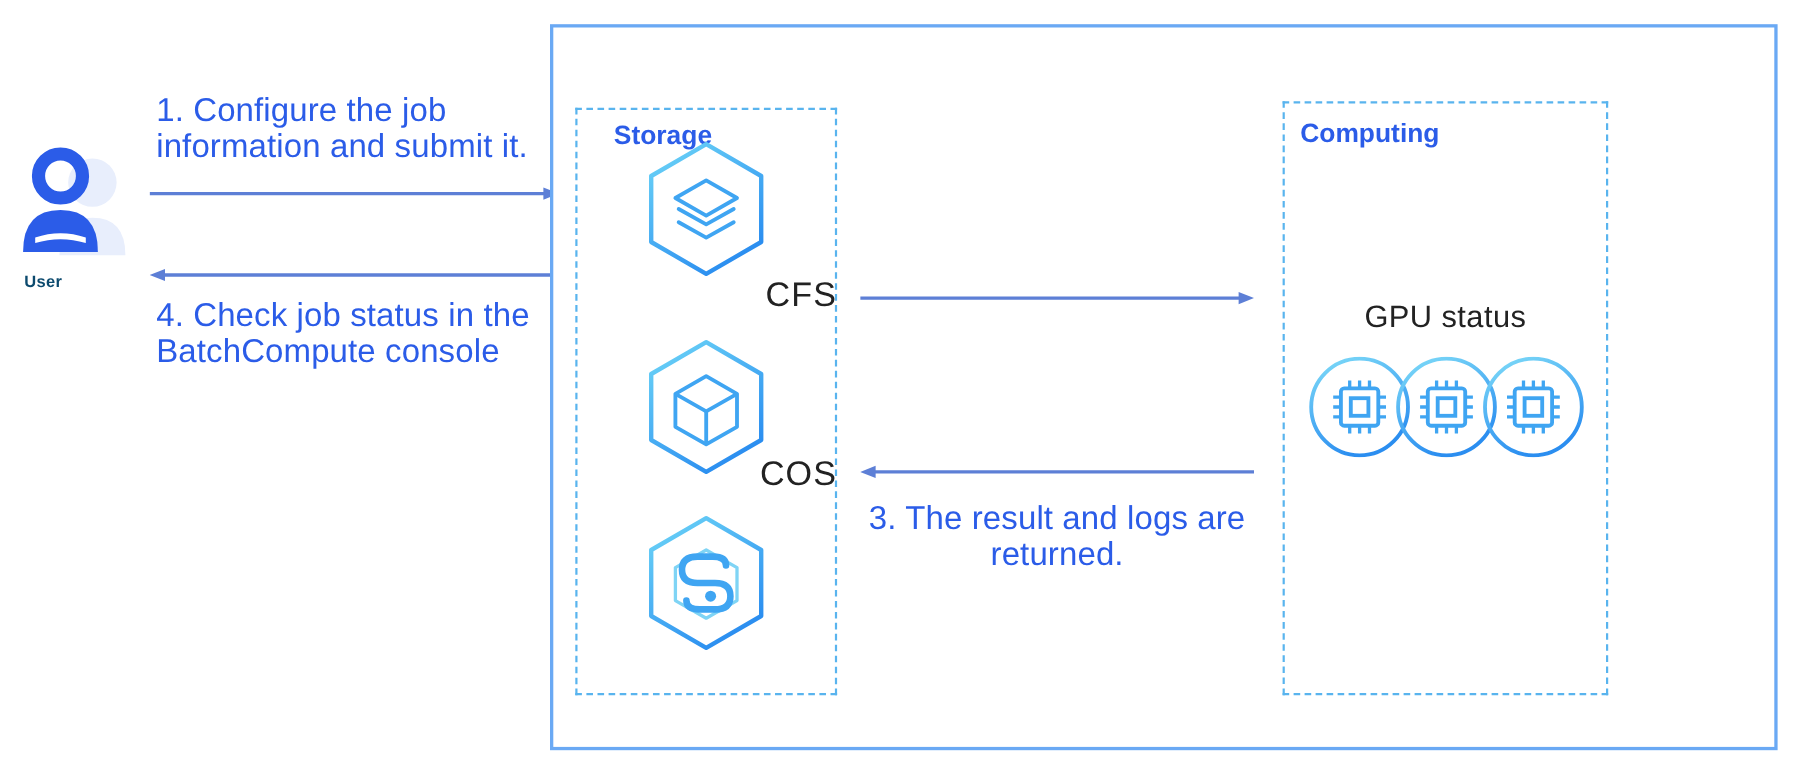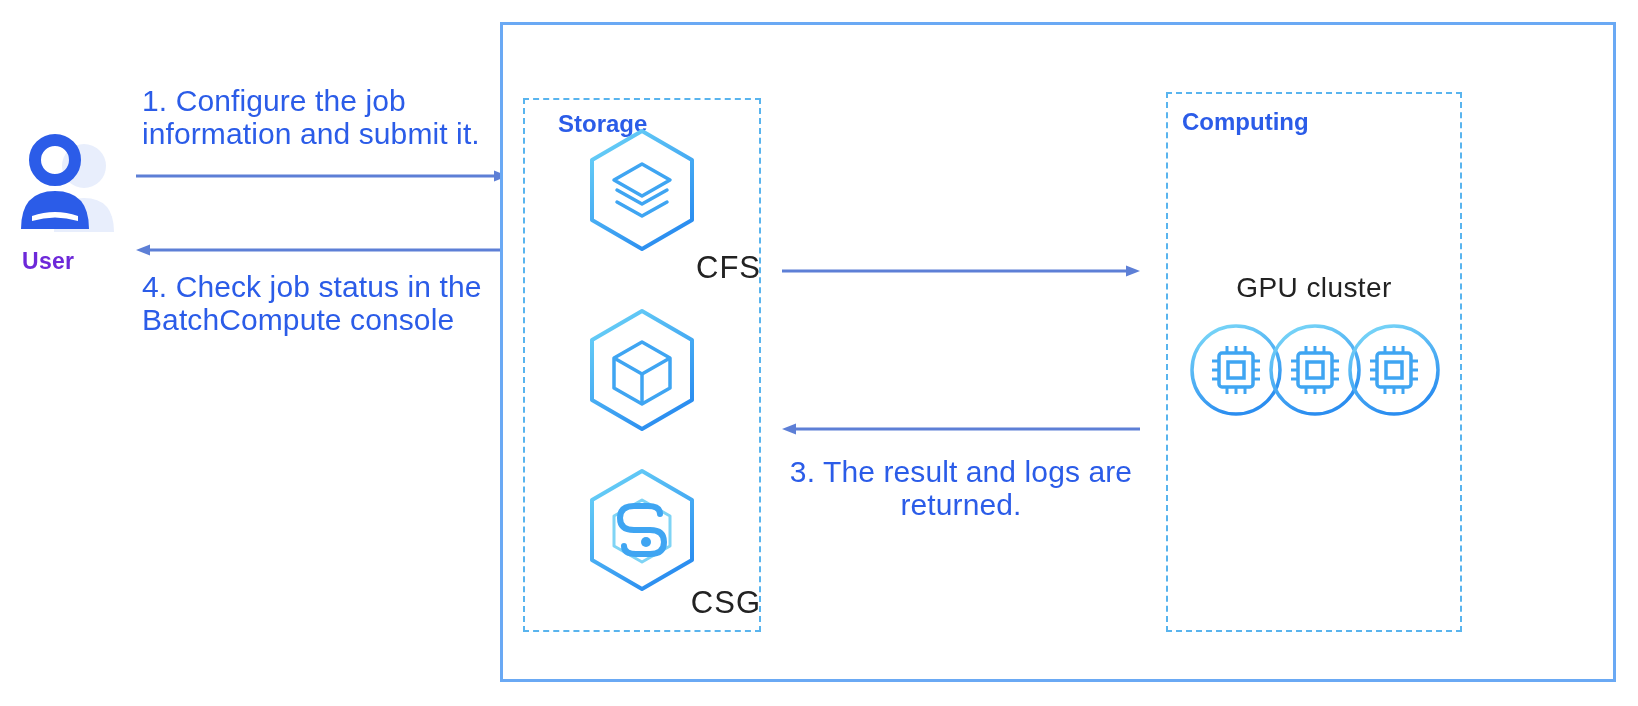--- a/index.html
+++ b/index.html
@@ -81,23 +81,23 @@
     position: absolute;
     left: 16px;
     top: 128px;
     width: 110px;
     height: 110px;
   }
   #user-label {
     position: absolute;
     left: 22px;
     top: 248px;
-    font-size: 23px;
+    font-size: 15px;
     font-weight: bold;
-    color: #6d28d9;
+    color: #0c4a6e;
     letter-spacing: 0.3px;
   }
 
   
   .arrow {
     position: absolute;
     height: 14px;
   }
 
   
@@ -211,57 +211,57 @@
           <stop offset="0%" stop-color="#6ed6f7"></stop>
           <stop offset="100%" stop-color="#2b8ef0"></stop>
         </linearGradient>
       </defs>
       <polygon points="56,3 106,32 106,92 56,121 6,92 6,32" fill="none" stroke="url(#hexg2)" stroke-width="4" stroke-linejoin="round"></polygon>
       <polygon points="56,34 84,50 84,80 56,96 28,80 28,50" fill="none" stroke="#3fa5f2" stroke-width="3.5" stroke-linejoin="round"></polygon>
       <path d="M28 50 L56 66 L84 50" fill="none" stroke="#3fa5f2" stroke-width="3.5" stroke-linejoin="round"></path>
       <line x1="56" y1="66" x2="56" y2="96" stroke="#3fa5f2" stroke-width="3.5"></line>
     </svg>
   </div>
+  <div class="hex-caption" id="cos-caption">COS</div>
 
   <div class="hex-icon" id="csg-icon">
     <svg viewBox="0 0 112 124" width="112" height="124">
       <defs>
         <linearGradient id="hexg3" x1="0" y1="0" x2="0.6" y2="1">
           <stop offset="0%" stop-color="#6ed6f7"></stop>
           <stop offset="100%" stop-color="#2b8ef0"></stop>
         </linearGradient>
       </defs>
       <polygon points="56,3 106,32 106,92 56,121 6,92 6,32" fill="none" stroke="url(#hexg3)" stroke-width="4" stroke-linejoin="round"></polygon>
       <polygon points="56,32 84,48 84,78 56,94 28,78 28,48" fill="none" stroke="#7fd4f5" stroke-width="3" stroke-linejoin="round"></polygon>
       <path d="M74 46 Q74 38 62 38 L48 38 Q34 38 34 50 Q34 62 48 62 L64 62 Q78 62 78 74 Q78 86 64 86 L50 86 Q38 86 38 78" fill="none" stroke="#3fa5f2" stroke-width="6" stroke-linecap="round"></path>
       <circle cx="60" cy="74" r="5" fill="#3fa5f2"></circle>
     </svg>
   </div>
-  <div class="hex-caption" id="csg-caption">CSG</div>
 
   <div class="arrow" style="left:782px; top:264px; width:358px;">
     <svg viewBox="0 0 358 14" width="358" height="14">
       <line x1="0" y1="7" x2="348" y2="7" stroke="#5d7fd6" stroke-width="3"></line>
       <polygon points="358,7 344,1.5 344,12.5" fill="#5d7fd6"></polygon>
     </svg>
   </div>
 
   <div class="arrow" style="left:782px; top:422px; width:358px;">
     <svg viewBox="0 0 358 14" width="358" height="14">
       <line x1="10" y1="7" x2="358" y2="7" stroke="#5d7fd6" stroke-width="3"></line>
       <polygon points="0,7 14,1.5 14,12.5" fill="#5d7fd6"></polygon>
     </svg>
   </div>
   <div class="txt" id="step3">3. The result and logs are
 returned.</div>
 
   <div class="dashed-box" id="computing-box"></div>
   <div class="box-label" id="computing-label">Computing</div>
 
-  <div id="gpu-label">GPU cluster</div>
+  <div id="gpu-label">GPU status</div>
 
   <div id="gpu-cluster">
     <svg viewBox="0 0 250 92" width="250" height="92">
       <defs>
         <linearGradient id="circg" x1="0" y1="0" x2="0.4" y2="1">
           <stop offset="0%" stop-color="#7fdcf8"></stop>
           <stop offset="100%" stop-color="#2b8ef0"></stop>
         </linearGradient>
         <g id="chip">
           <rect x="-17" y="-17" width="34" height="34" rx="3" fill="none" stroke="#3fa5f2" stroke-width="3.5"></rect>

